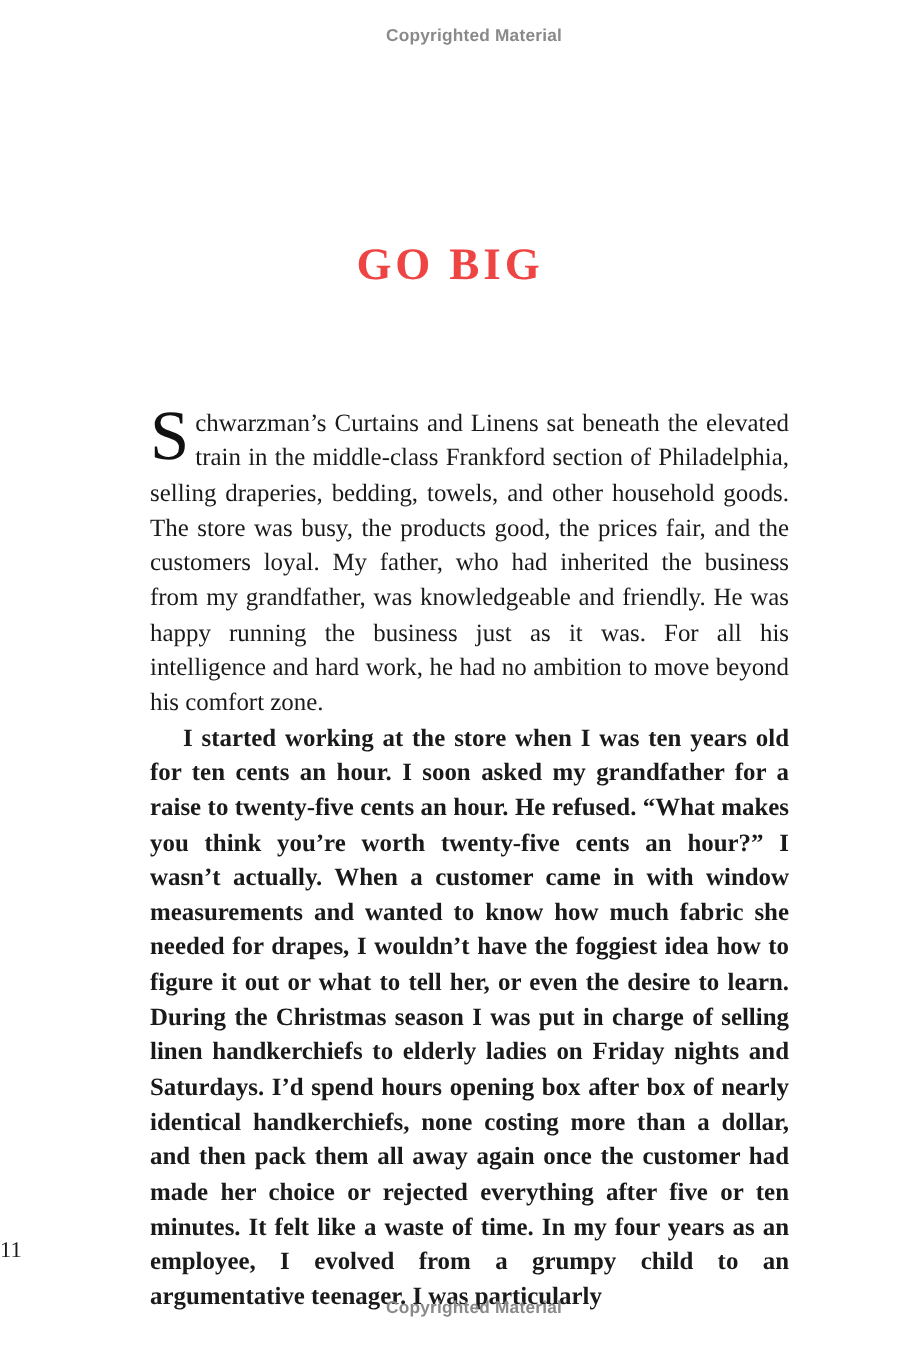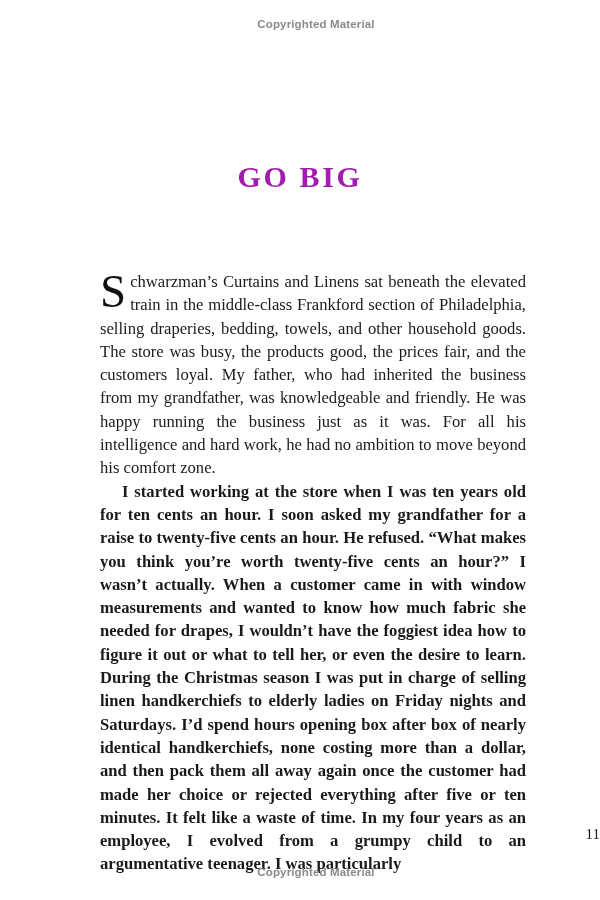--- a/index.html
+++ b/index.html
@@ -42,21 +42,21 @@
   .chapter-title {
     position: absolute;
     left: 0;
     top: 140px;
     width: 600px;
     text-align: center;
     font-family: "Liberation Serif", serif;
     font-size: 30px;
     font-weight: 700;
     letter-spacing: 2.6px;
-    color: #a21caf;
+    color: #ef4444;
   }
 
   
   .text-block {
     position: absolute;
     left: 100px;
     top: 258px;
     width: 426px;
     margin-top: 12px;
   }
@@ -86,21 +86,21 @@
     font-family: "Liberation Serif", serif;
     color: #111111;
   }
 
   
   .folio {
     position: absolute;
     left: 0;
     top: 826px;
     width: 600px;
-    text-align: right;
+    text-align: left;
     font-size: 15px;
     color: #1a1a1a;
   }
 </style>
 </head>
 <body>
 
 <div class="page">
 
   <div class="watermark watermark-top">Copyrighted Material</div>

